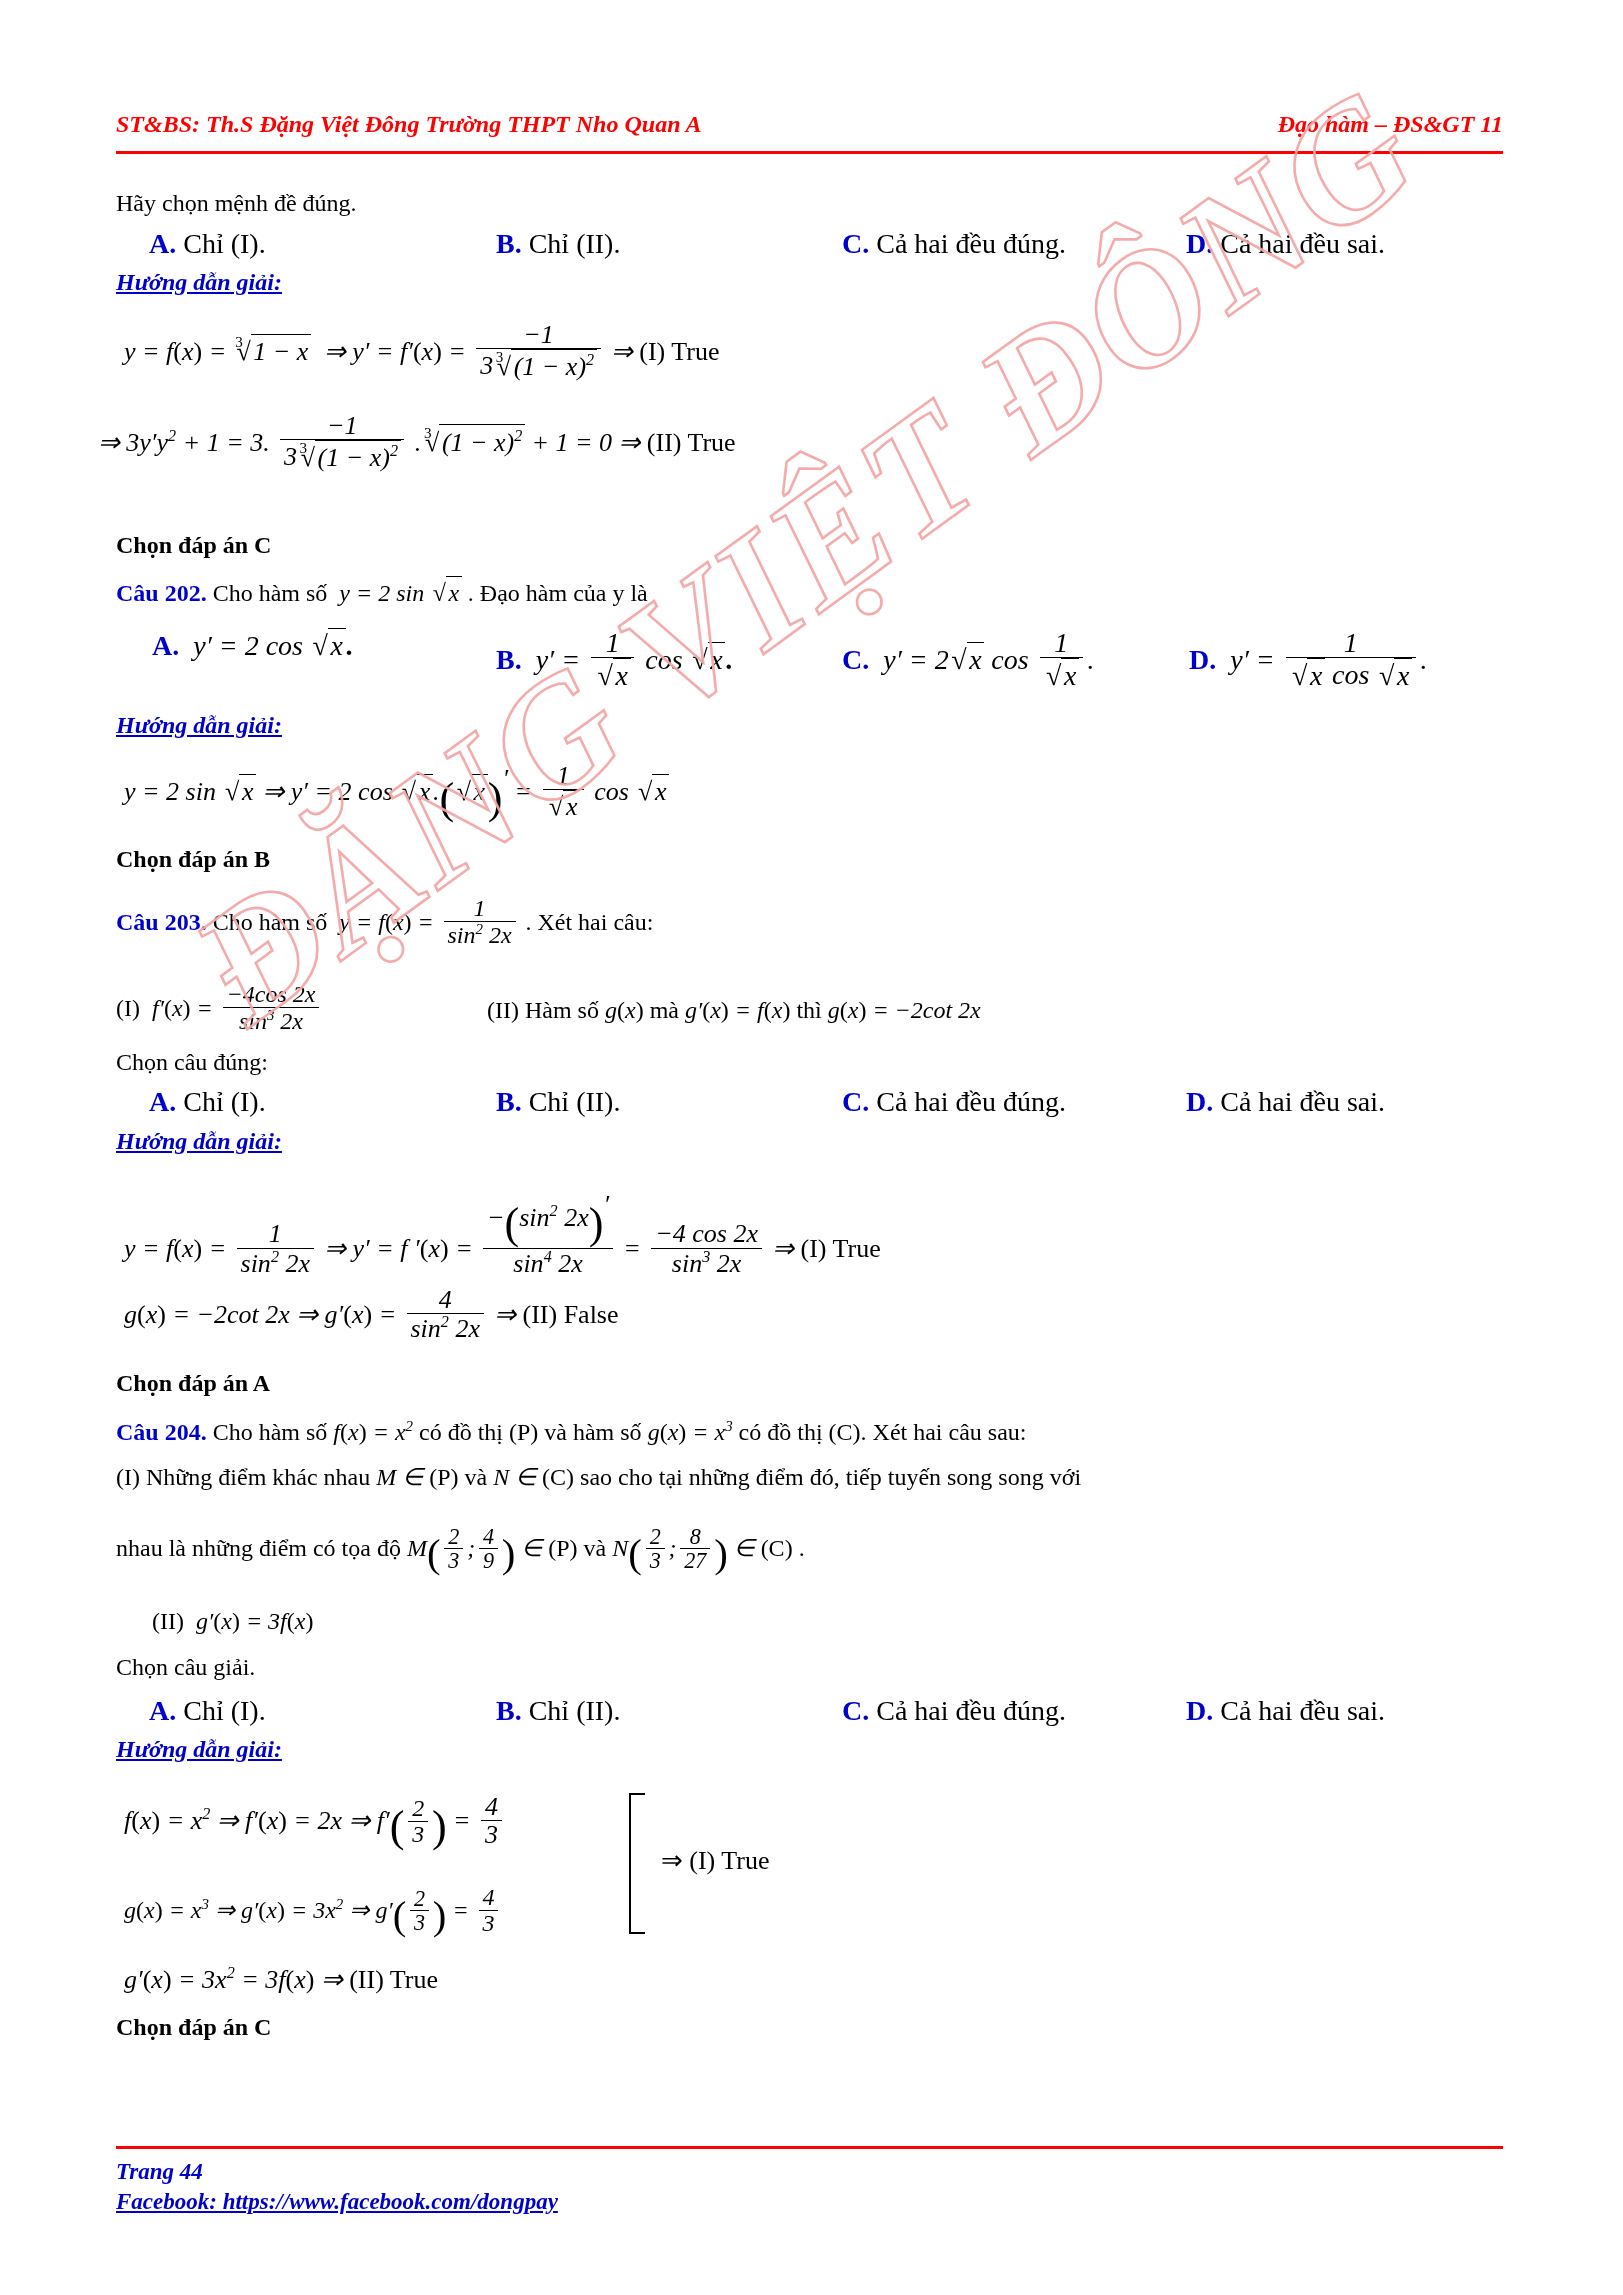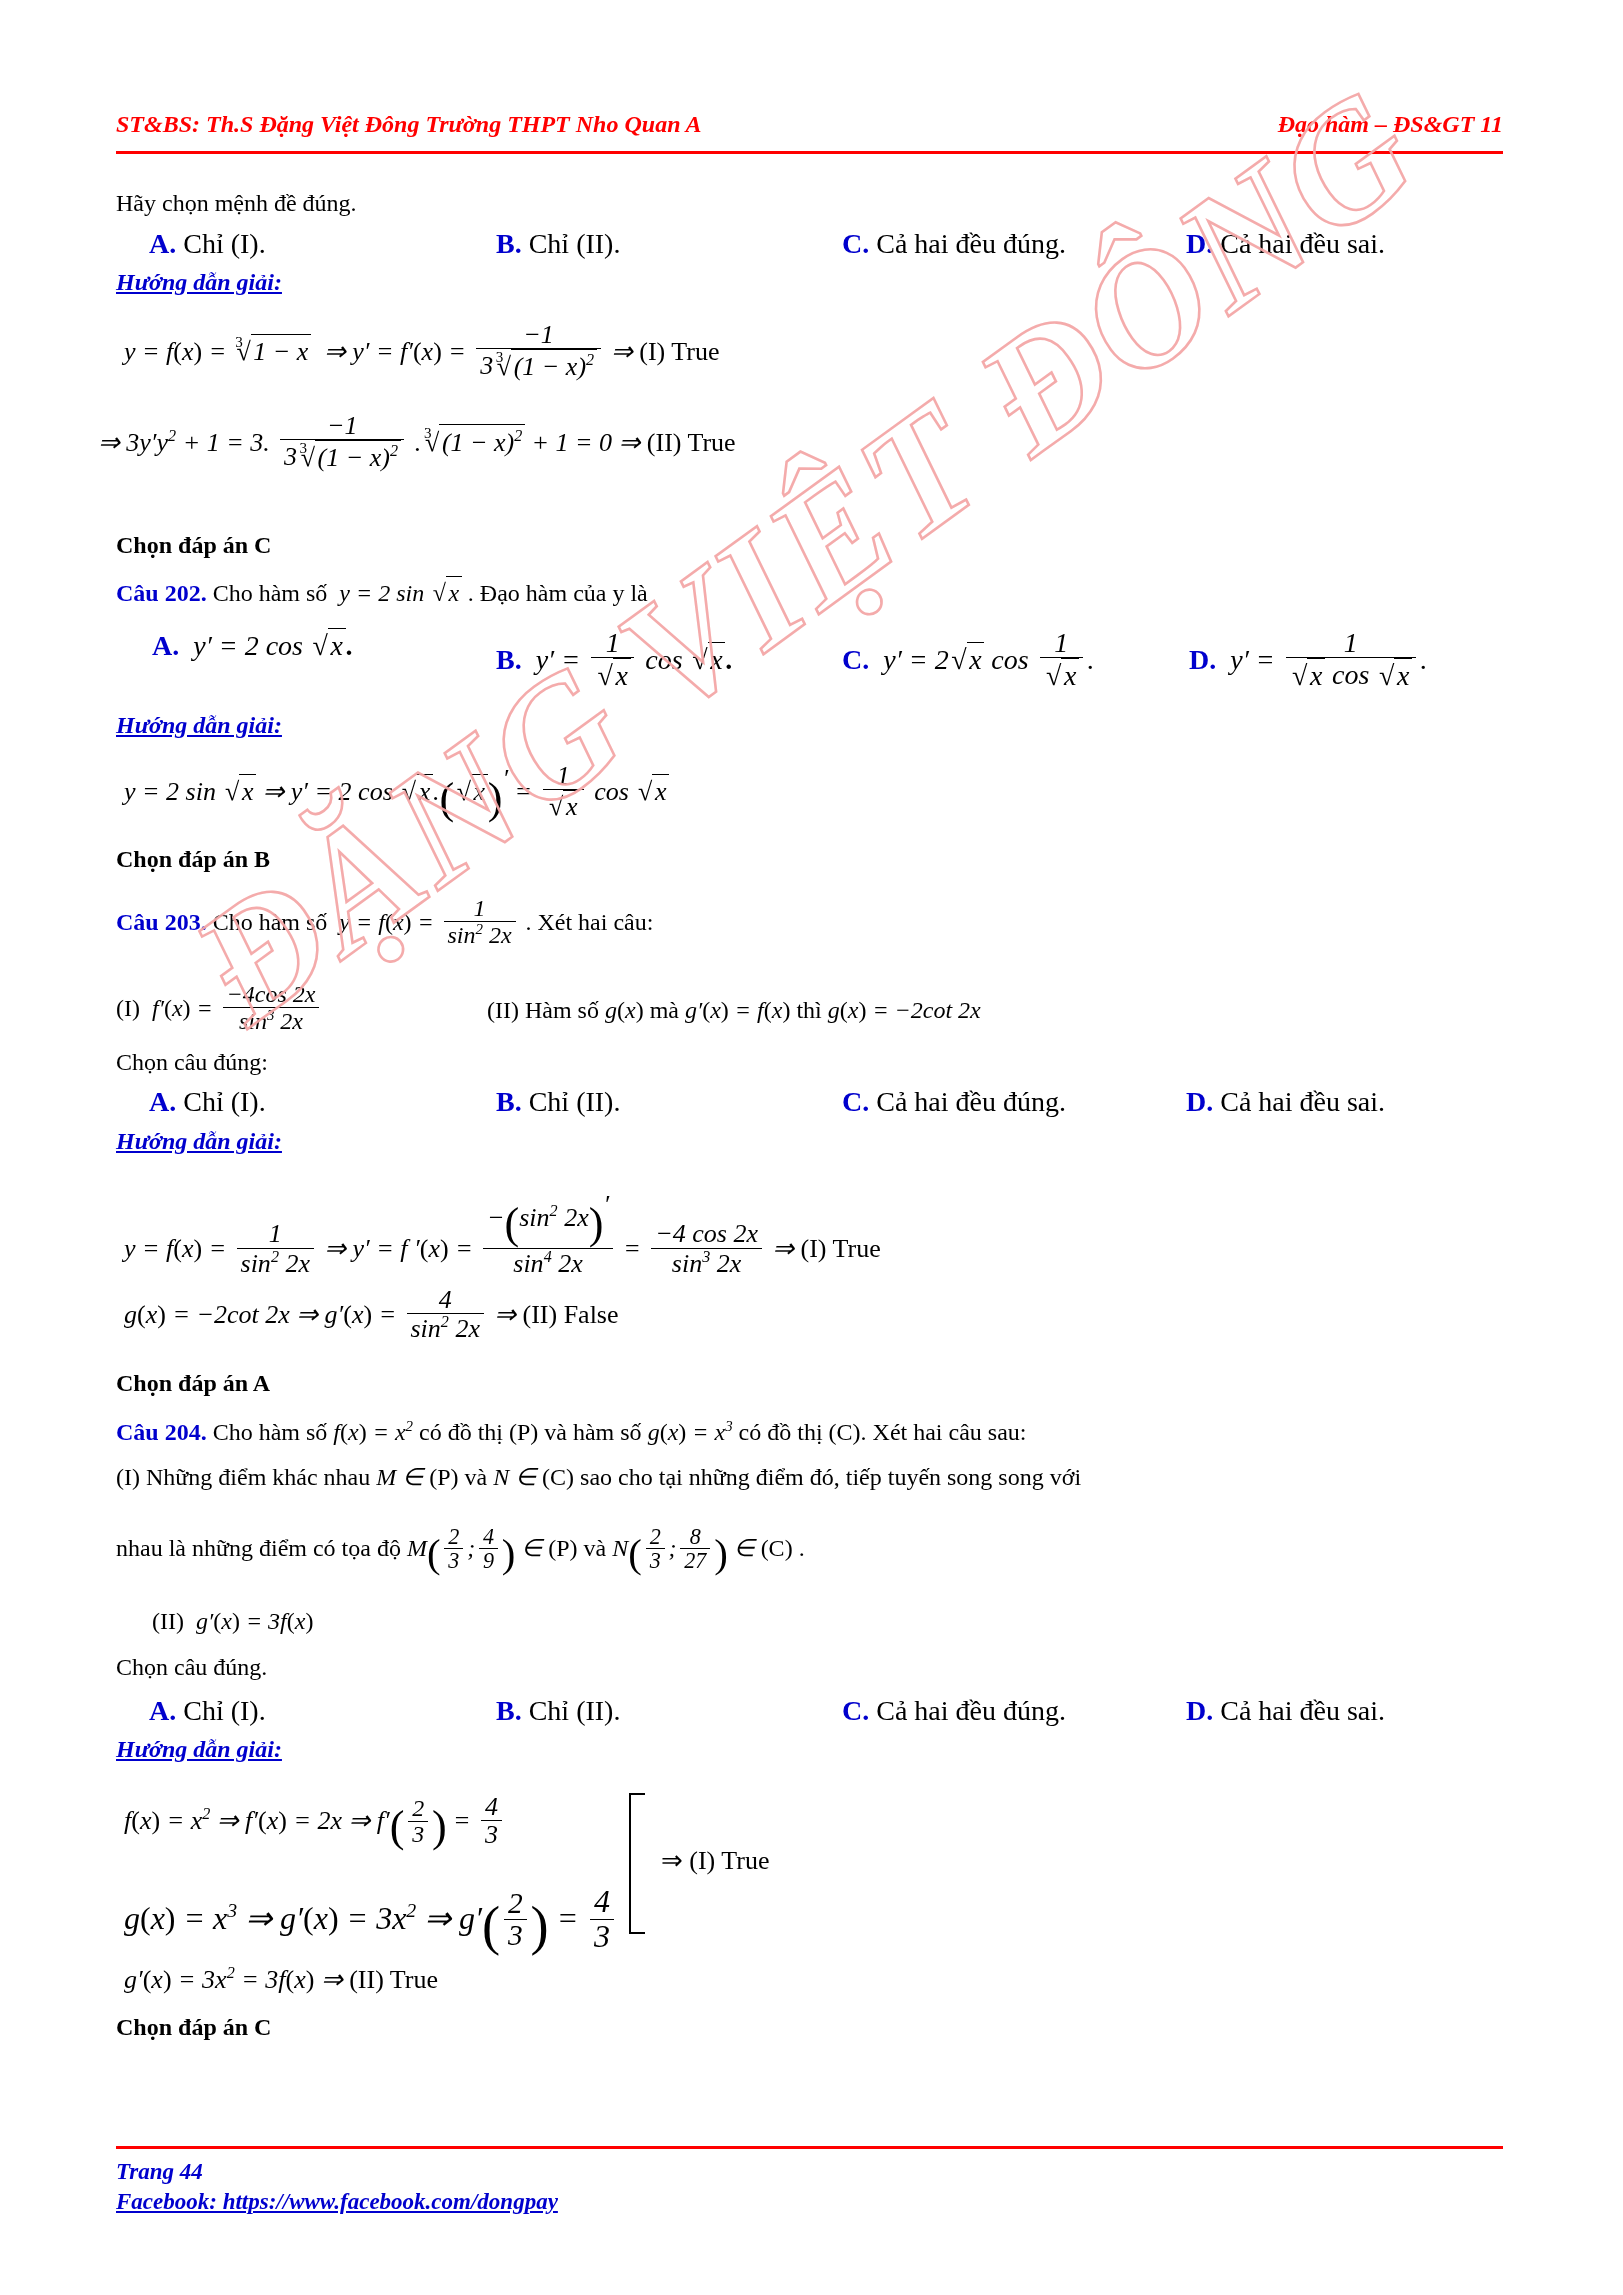--- a/index.html
+++ b/index.html
@@ -331,37 +331,37 @@
     <span> và </span>
     <span class="math">N<span class="paren-big">(</span><span class="frac small"><span class="num">2</span><span class="den">3</span></span>;<span class="frac small"><span class="num">8</span><span class="den">27</span></span><span class="paren-big">)</span> ∈ <span style="font-style:normal">(C)</span></span>
     <span> .</span>
   </div>
 
   <div class="txt" style="left:116px; top:1606px;margin-left:36px;">
     <span style="font-style:normal">(II) </span>
     <span class="math">&nbsp;g′<span style="font-style:normal">(</span>x<span style="font-style:normal">)</span> = 3f<span style="font-style:normal">(</span>x<span style="font-style:normal">)</span></span>
   </div>
 
-  <div class="txt" style="left:116px; top:1652px;">Chọn câu đúng.</div>
+  <div class="txt" style="left:116px; top:1652px;">Chọn câu giải.</div>
 
   <div class="opt-row" style="top:1695px;">
     <span class="opt" style="left:33px;"><span class="bluebold">A.</span> <span>Chỉ (I).</span></span>
     <span class="opt" style="left:380px;"><span class="bluebold">B.</span> <span>Chỉ (II).</span></span>
     <span class="opt" style="left:726px;"><span class="bluebold">C.</span> <span>Cả hai đều đúng.</span></span>
     <span class="opt" style="left:1070px;"><span class="bluebold">D.</span> <span>Cả hai đều sai.</span></span>
   </div>
 
   <div class="txt hdg" style="left:116px; top:1734px;">Hướng dẫn giải:</div>
 
   <div class="txt math" style="left:124px; top:1793px; font-size:26px;">
     f<span style="font-style:normal">(</span>x<span style="font-style:normal">)</span> = x<sup>2</sup> ⇒ f′<span style="font-style:normal">(</span>x<span style="font-style:normal">)</span> = 2x ⇒ f′<span class="paren-big">(</span><span class="frac small"><span class="num">2</span><span class="den">3</span></span><span class="paren-big">)</span> =
     <span class="frac"><span class="num">4</span><span class="den">3</span></span>
   </div>
 
-  <div class="txt math" style="left:124px; top:1885px; font-size:32px;">
+  <div class="txt math" style="left:124px; top:1885px; font-size:24px;">
     g<span style="font-style:normal">(</span>x<span style="font-style:normal">)</span> = x<sup>3</sup> ⇒ g′<span style="font-style:normal">(</span>x<span style="font-style:normal">)</span> = 3x<sup>2</sup> ⇒ g′<span class="paren-big">(</span><span class="frac small"><span class="num">2</span><span class="den">3</span></span><span class="paren-big">)</span> =
     <span class="frac"><span class="num">4</span><span class="den">3</span></span>
   </div>
 
   <div class="brace" style="left:629px; top:1793px; width:14.4px; height:137px;"></div>
 
   <div class="txt" style="left:661px; top:1845px; font-size:26px;">⇒ (I) True</div>
 
   <div class="txt math" style="left:124px; top:1963px; font-size:26px;">
     g′<span style="font-style:normal">(</span>x<span style="font-style:normal">)</span> = 3x<sup>2</sup> = 3f<span style="font-style:normal">(</span>x<span style="font-style:normal">)</span> ⇒ <span style="font-style:normal">(II) True</span>

